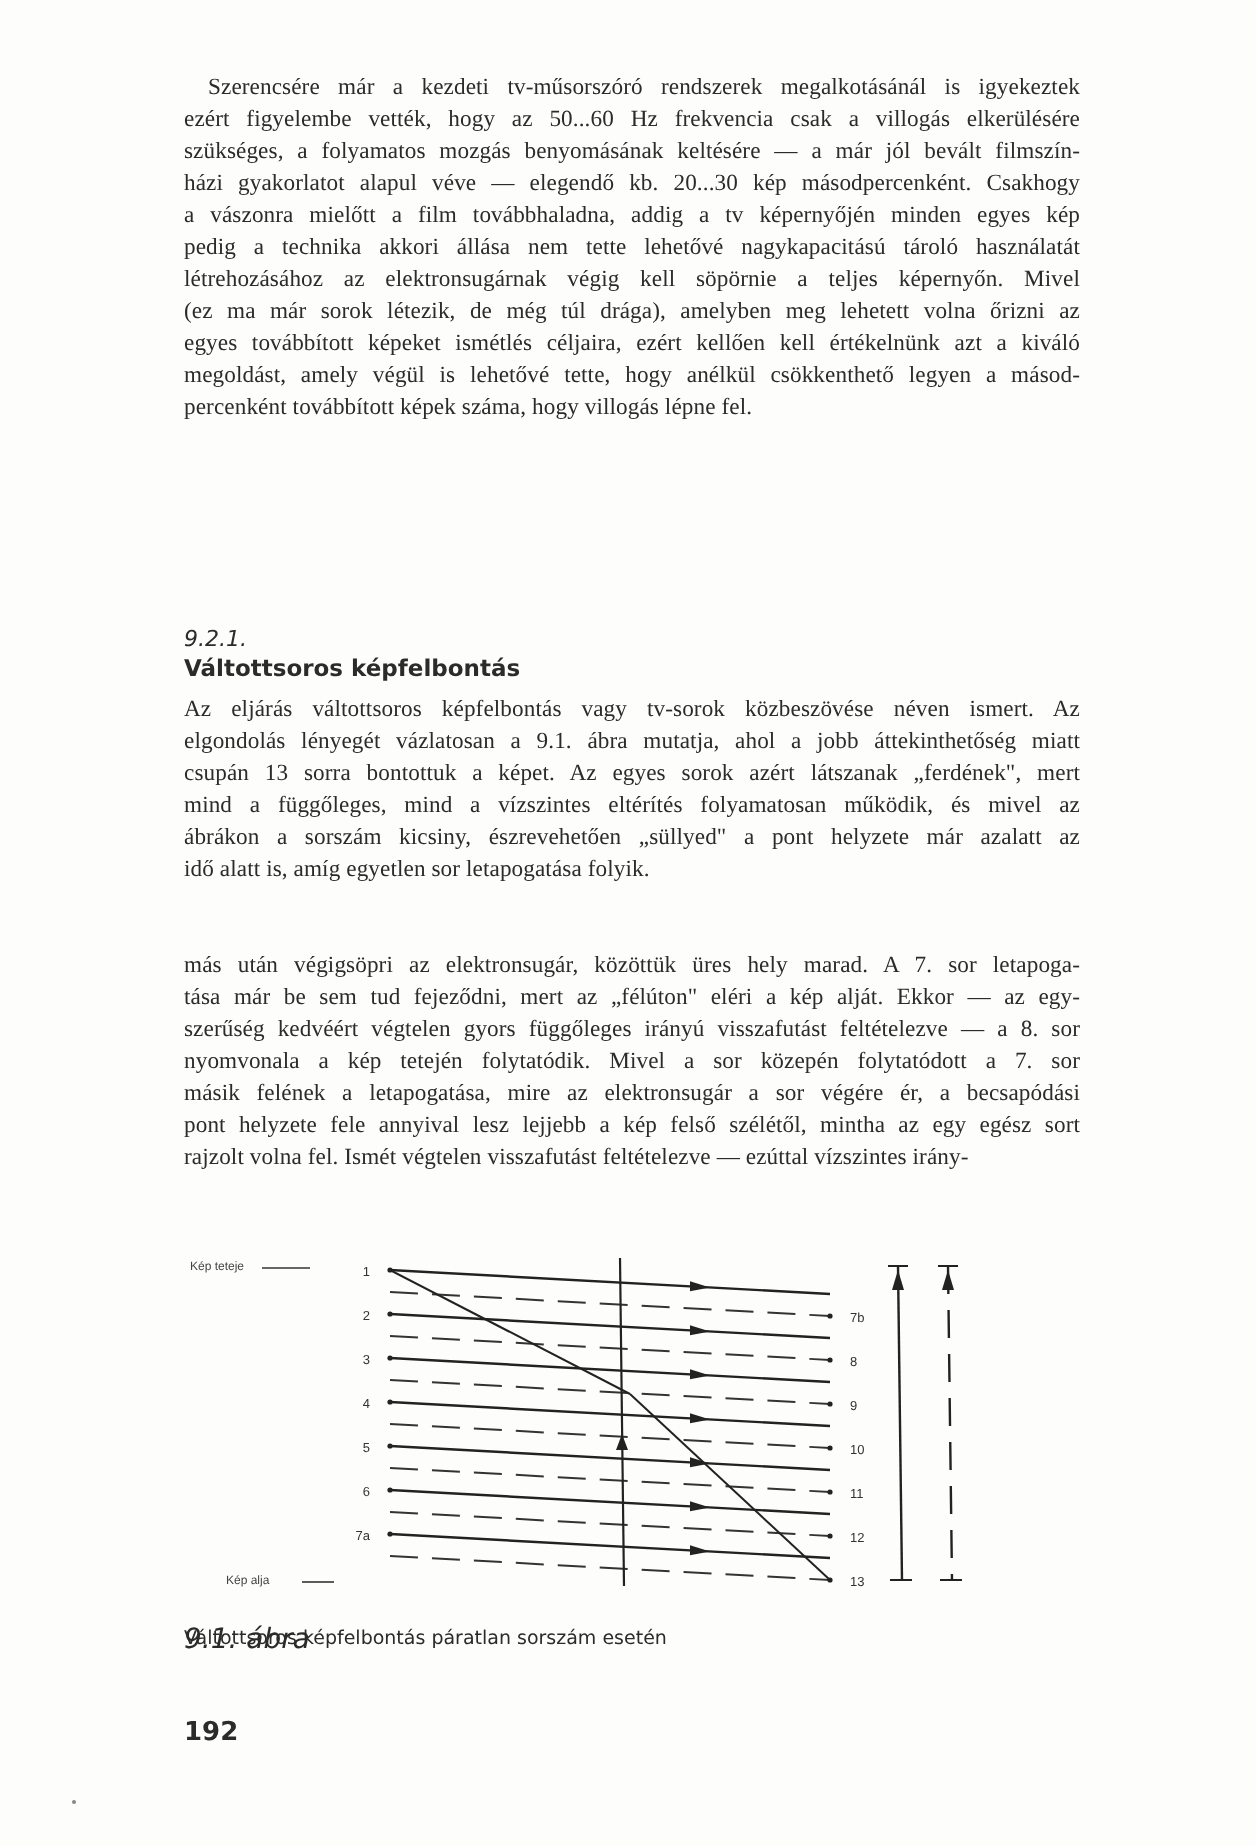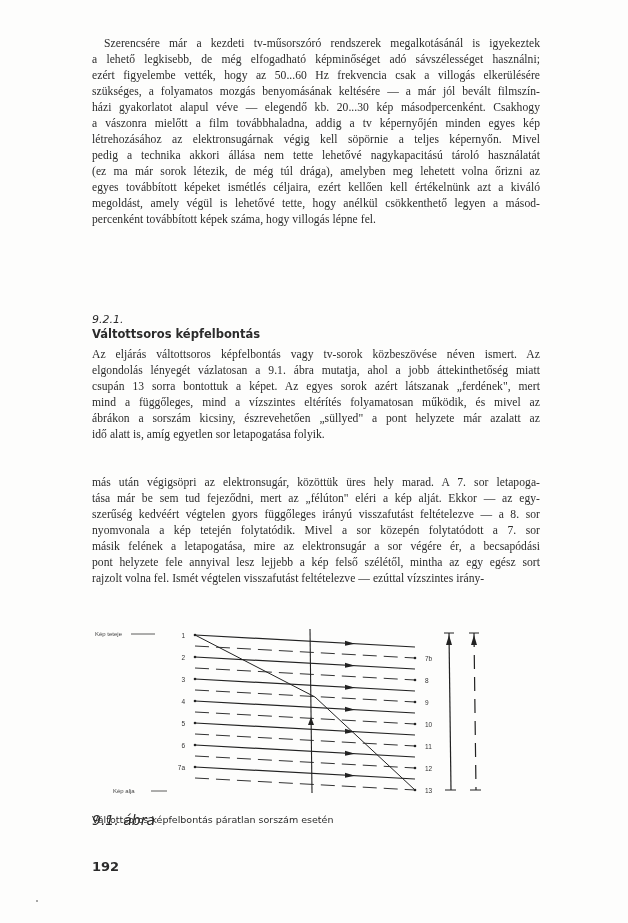--- a/index.html
+++ b/index.html
@@ -32,27 +32,26 @@
     .page-number { position: absolute; left: 92px; top: 843px; font-size: 13px; font-weight: bold; margin-top: 16px; }
     .speck { position: absolute; left: 36px; top: 900px; width: 2px; height: 2px; background: #888; border-radius: 50%; }
   </style>
 </head>
 <body>
 
 <div class="page">
 
   <div class="text-block" id="p1">
       <span class="line indent">Szerencsére már a kezdeti tv-műsorszóró rendszerek megalkotásánál is igyekeztek</span>
-      <span class="line">a lehető legkisebb, de még elfogadható képminőséget adó sávszélességet használni;</span>
       <span class="line">ezért figyelembe vették, hogy az 50...60 Hz frekvencia csak a villogás elkerülésére</span>
       <span class="line">szükséges, a folyamatos mozgás benyomásának keltésére — a már jól bevált filmszín-</span>
       <span class="line">házi gyakorlatot alapul véve — elegendő kb. 20...30 kép másodpercenként. Csakhogy</span>
       <span class="line">a vászonra mielőtt a film továbbhaladna, addig a tv képernyőjén minden egyes kép</span>
+      <span class="line">pedig a technika akkori állása nem tette lehetővé nagykapacitású tároló használatát</span>
       <span class="line">létrehozásához az elektronsugárnak végig kell söpörnie a teljes képernyőn. Mivel</span>
-      <span class="line">pedig a technika akkori állása nem tette lehetővé nagykapacitású tároló használatát</span>
       <span class="line">(ez ma már sorok létezik, de még túl drága), amelyben meg lehetett volna őrizni az</span>
       <span class="line">egyes továbbított képeket ismétlés céljaira, ezért kellően kell értékelnünk azt a kiváló</span>
       <span class="line">megoldást, amely végül is lehetővé tette, hogy anélkül csökkenthető legyen a másod-</span>
       <span class="line last">percenként továbbított képek száma, hogy villogás lépne fel.</span>
     </div>
 
   <div class="sec-num sans">9.2.1.</div>
   <div class="sec-title sans">Váltottsoros képfelbontás</div>
 
   <div class="text-block" id="p2">

